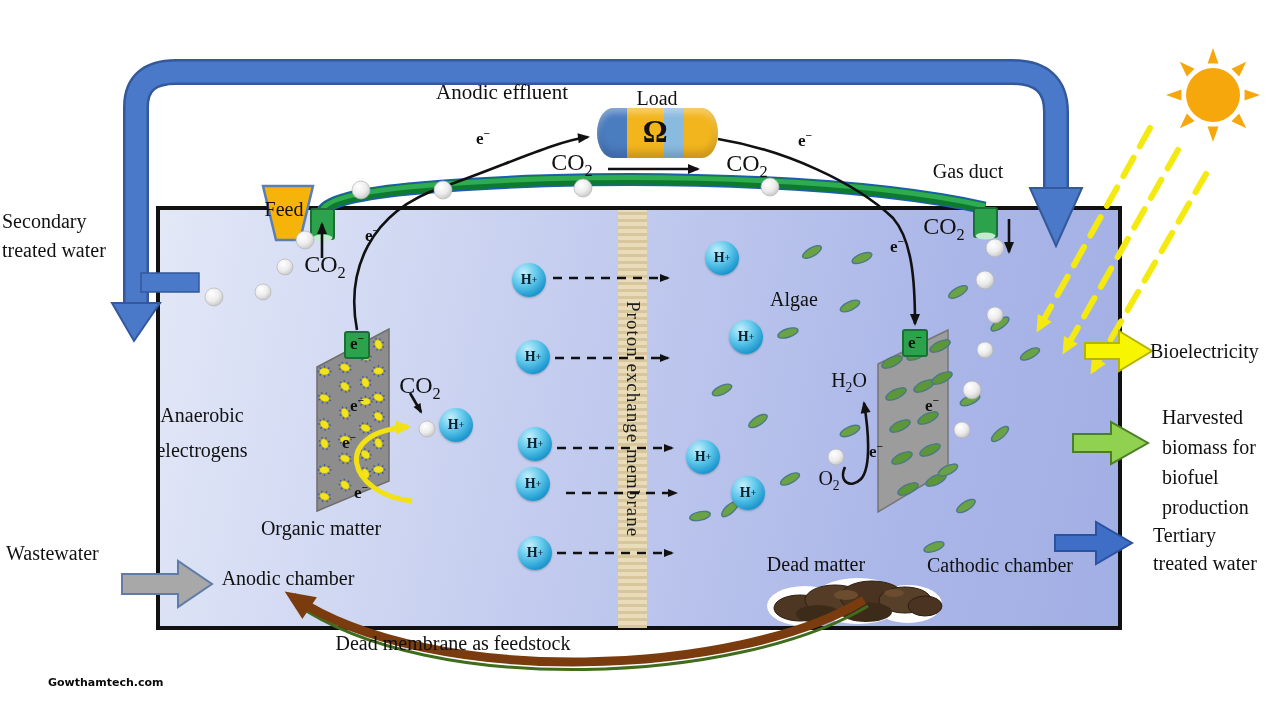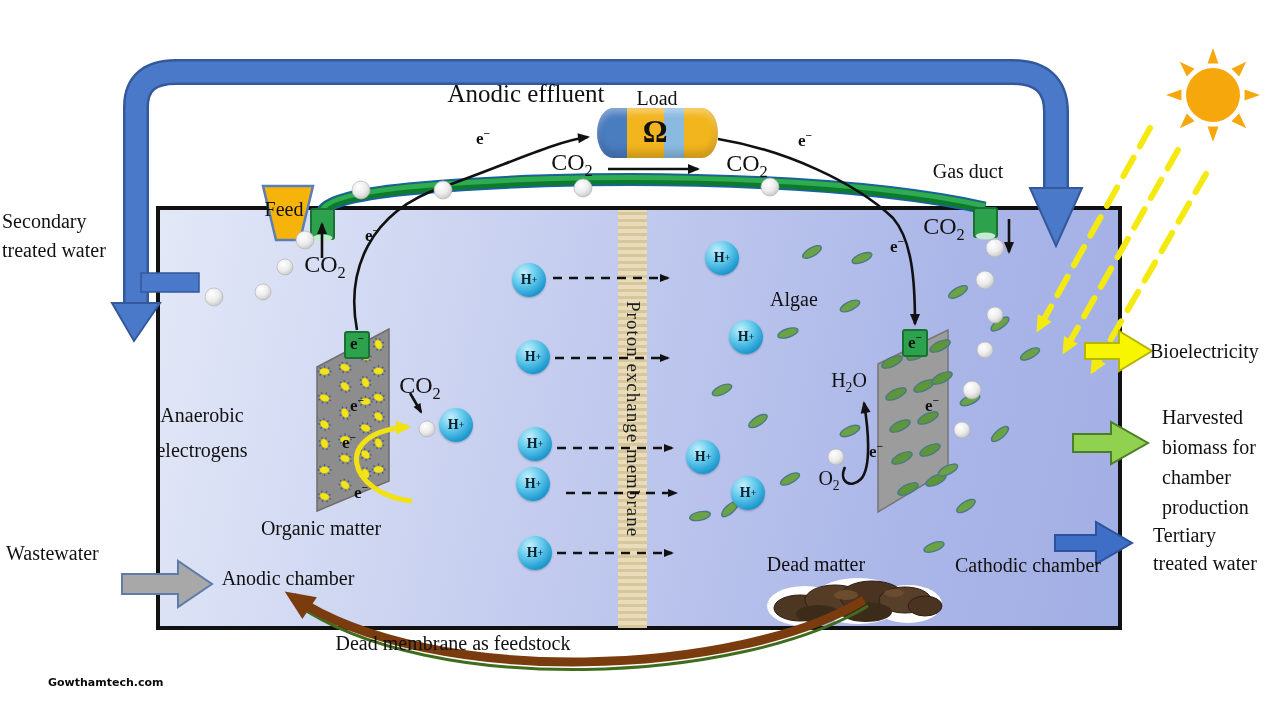--- a/index.html
+++ b/index.html
@@ -316,40 +316,40 @@
       <path d="M 868,606 C 740,684 430,698 296,604" stroke="#3f6d1d" stroke-width="3"></path>
       <path d="M 864,600 C 740,676 432,690 293,597" stroke="#7a3c0e" stroke-width="9" marker-end="url(#ahBr)"></path>
     </g>
   </svg>
 
   <div id="resistor">
     <span class="omega">Ω</span>
   </div>
 
   <div id="labels">
-    <div class="lbl" style="left:526px;top:93px;font-size:25px;">Anodic effluent</div>
+    <div class="lbl" style="left:502px;top:93px;font-size:21px;">Anodic effluent</div>
     <div class="lbl" style="left:657px;top:98px;">Load</div>
     <div class="lbl" style="left:968px;top:171px;">Gas duct</div>
     <div class="lbl" style="left:284px;top:168px;margin-top:41px;">Feed</div>
     <div class="lbl block" style="left:2px;top:207px;line-height:29px;">Secondary
 treated water</div>
     <div class="lbl left" style="left:6px;top:553px;">Wastewater</div>
     <div class="lbl" style="left:202px;top:433px;line-height:35px;">Anaerobic
 electrogens</div>
     <div class="lbl" style="left:321px;top:528px;">Organic matter</div>
     <div class="lbl" style="left:288px;top:578px;">Anodic chamber</div>
     <div class="lbl" style="left:794px;top:299px;">Algae</div>
     <div class="lbl chem" style="left:849px;top:380px;">H<sub>2</sub>O</div>
     <div class="lbl chem" style="left:829px;top:478px;">O<sub>2</sub></div>
     <div class="lbl" style="left:816px;top:564px;">Dead matter</div>
-    <div class="lbl" style="left:1000px;top:565px;margin-left:28px;">Cathodic chamber</div>
+    <div class="lbl" style="left:1000px;top:565px;">Cathodic chamber</div>
     <div class="lbl left" style="left:1150px;top:351px;">Bioelectricity</div>
     <div class="lbl block" style="left:1162px;top:402px;line-height:30px;">Harvested
 biomass for
-chamber
+biofuel
 production</div>
     <div class="lbl block" style="left:1153px;top:521px;line-height:28px;">Tertiary
 treated water</div>
     <div class="lbl" style="left:453px;top:643px;">Dead membrane as feedstock</div>
     <div class="lbl" id="watermark">Gowthamtech.com</div>
   <div class="lbl chem co2" style="left: 572px; top: 163px;">CO<sub>2</sub></div>
       <div class="lbl chem co2" style="left: 747px; top: 164px;">CO<sub>2</sub></div>
       <div class="lbl chem co2" style="left: 325px; top: 265px;">CO<sub>2</sub></div>
       <div class="lbl chem co2" style="left: 944px; top: 227px;">CO<sub>2</sub></div>
       <div class="lbl chem co2" style="left: 420px; top: 386px;">CO<sub>2</sub></div>

